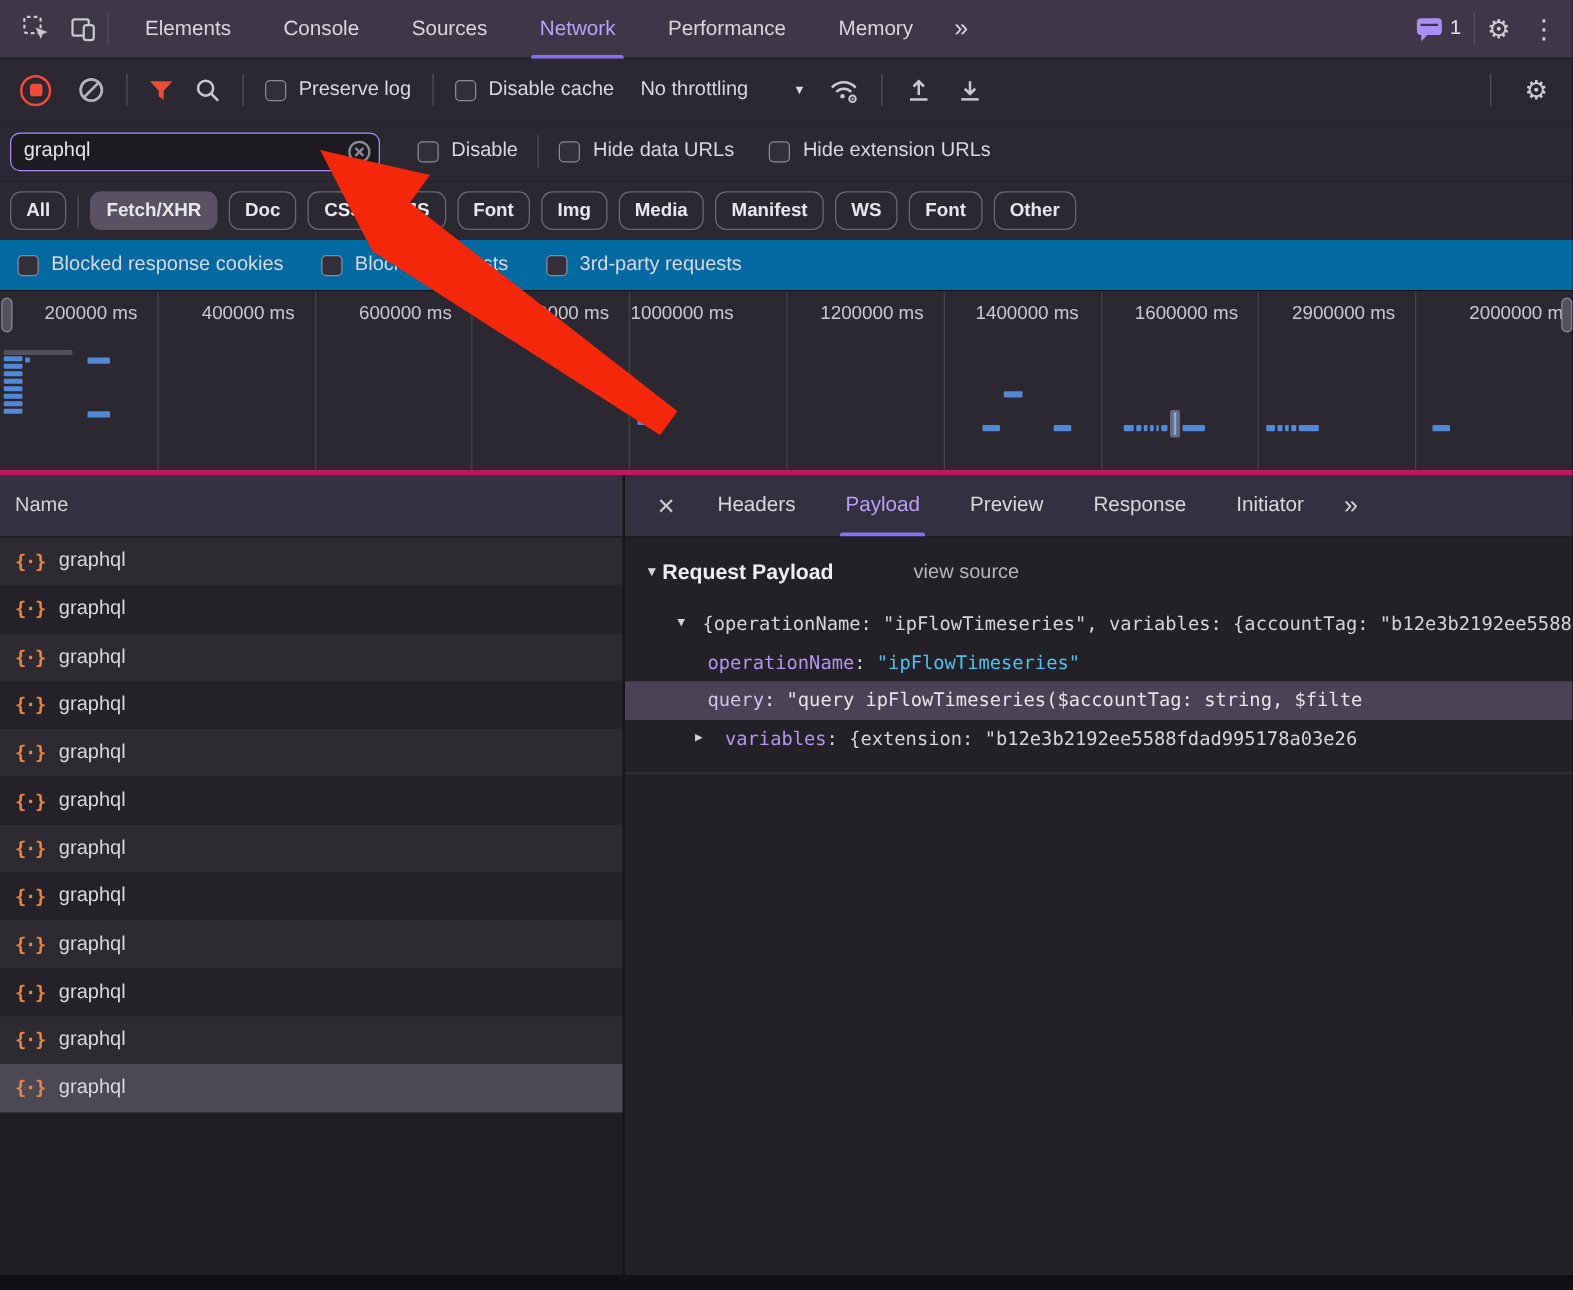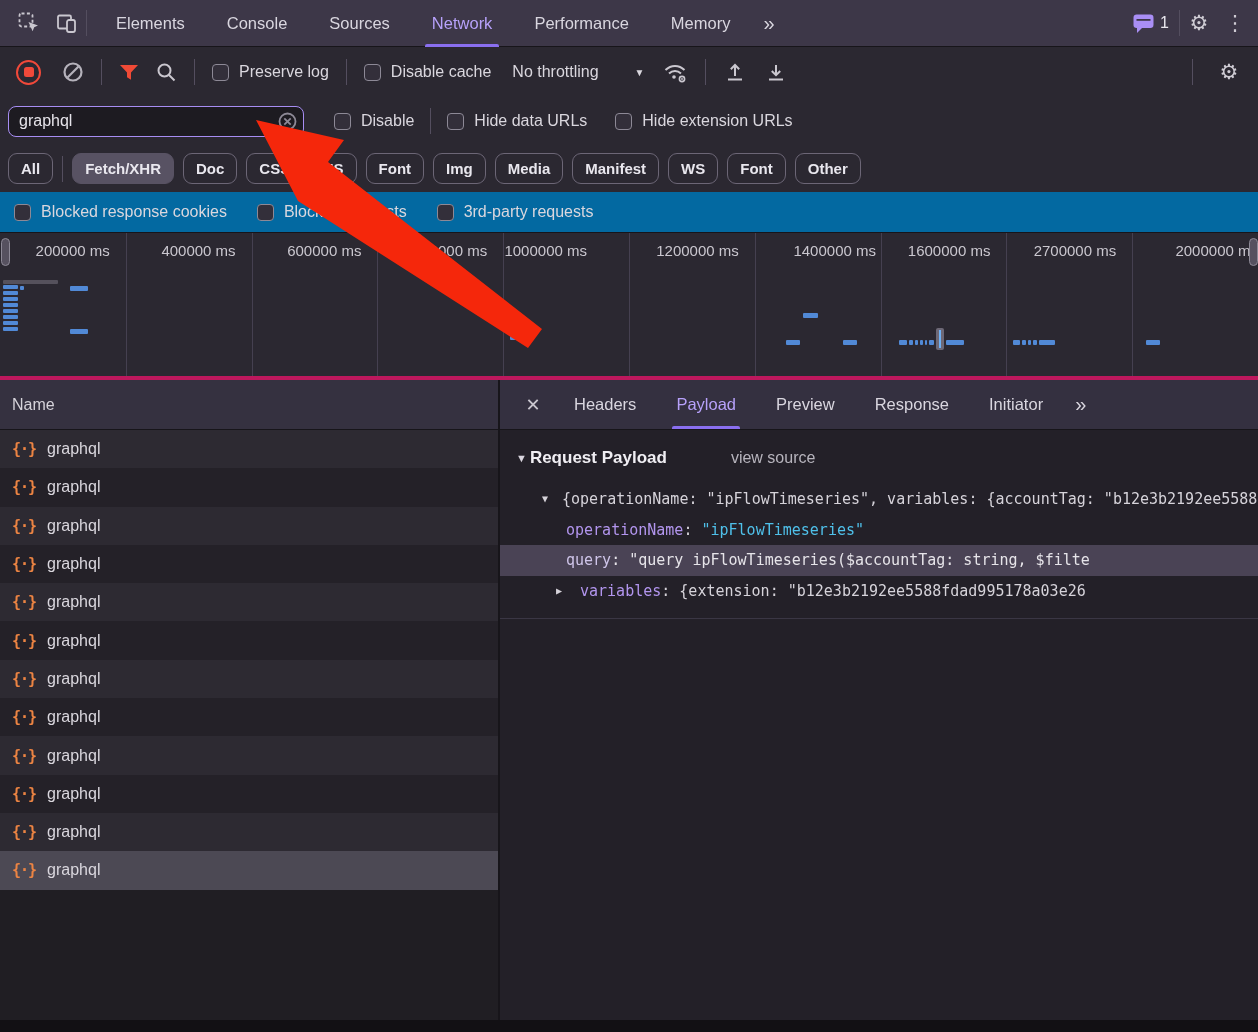--- a/index.html
+++ b/index.html
@@ -265,25 +265,25 @@
       <div class="tl-label" style="right: 1022.4px;">400000 ms</div>
       <div class="tl-divider" style="left: 377.4px;"></div>
       <div class="tl-label" style="right: 896.6px;">600000 ms</div>
       <div class="tl-divider" style="left: 503.2px;"></div>
       <div class="tl-label" style="right: 770.8px;">800000 ms</div>
       <div class="tl-divider" style="left: 629px;"></div>
       <div class="tl-label" style="right: 671px;">1000000 ms</div>
       <div class="tl-divider" style="left: 754.8px;"></div>
       <div class="tl-label" style="right: 519.2px;">1200000 ms</div>
       <div class="tl-divider" style="left: 880.6px;"></div>
-      <div class="tl-label" style="right: 382px;">1400000 ms</div>
+      <div class="tl-label" style="right: 395px;">1400000 ms</div>
       <div class="tl-divider" style="left: 1006.4px;"></div>
       <div class="tl-label" style="right: 267.6px;">1600000 ms</div>
       <div class="tl-divider" style="left: 1132.2px;"></div>
-      <div class="tl-label" style="right: 141.8px;">2700000 ms</div>
+      <div class="tl-label" style="right: 141.8px;">2900000 ms</div>
       <div class="tl-label" style="right: 0px;">2000000 ms</div>
       <div class="tl-handle" style="left: 1px;"></div>
       <div class="tl-handle" style="right: 0px;"></div>
       <div class="tl-bar gray" style="left: 3px; top: 47px; width: 55px; height: 4px;"></div>
       <div class="tl-bar" style="left: 3px; top: 52px; width: 15px; height: 4px; background: rgb(81, 137, 214);"></div>
       <div class="tl-bar" style="left: 3px; top: 58px; width: 15px; height: 4px; background: rgb(81, 137, 214);"></div>
       <div class="tl-bar" style="left: 3px; top: 64px; width: 15px; height: 4px; background: rgb(81, 137, 214);"></div>
       <div class="tl-bar" style="left: 3px; top: 70px; width: 15px; height: 4px; background: rgb(81, 137, 214);"></div>
       <div class="tl-bar" style="left: 3px; top: 76px; width: 15px; height: 4px; background: rgb(81, 137, 214);"></div>
       <div class="tl-bar" style="left: 3px; top: 82px; width: 15px; height: 4px; background: rgb(81, 137, 214);"></div>

